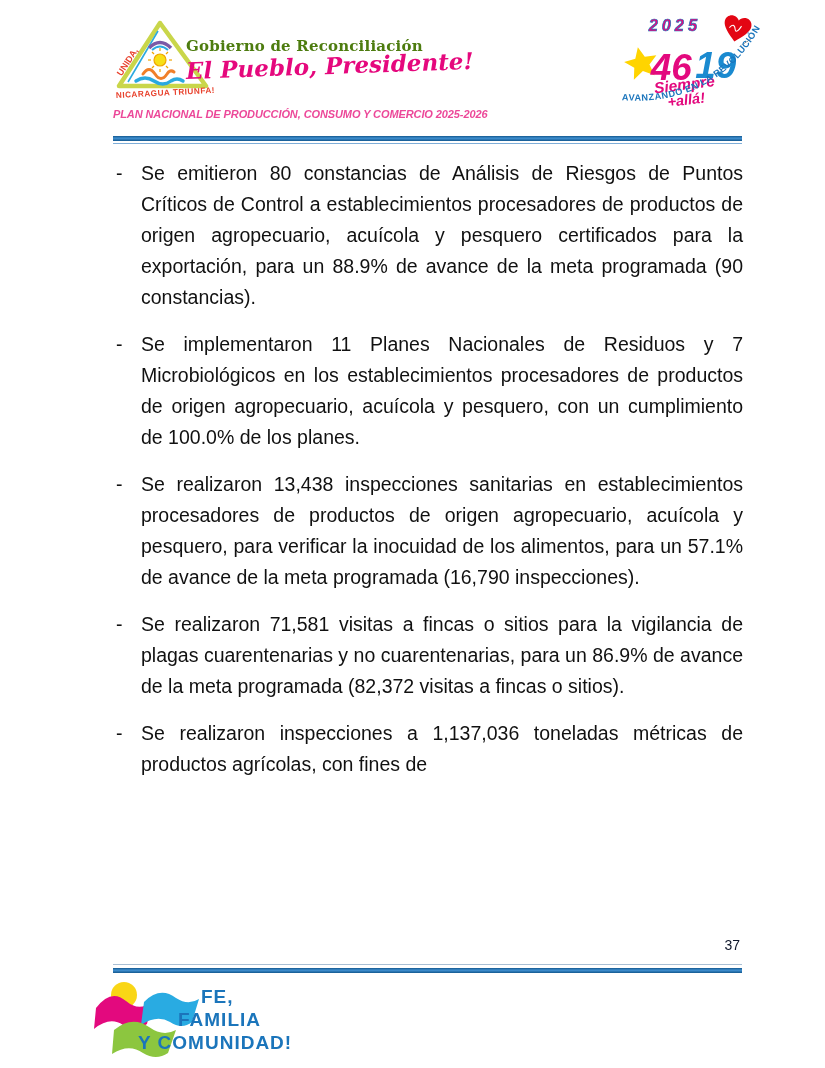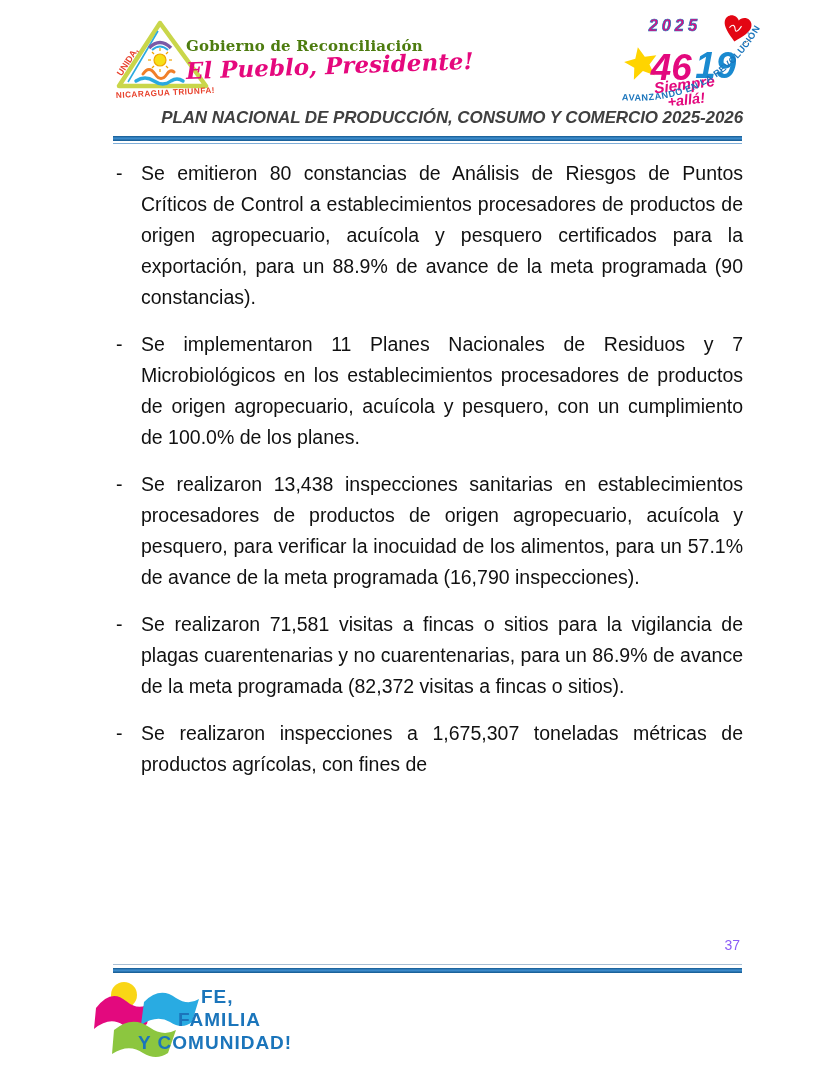--- a/index.html
+++ b/index.html
@@ -28,23 +28,23 @@
     color:#E5087D;
     transform:rotate(-2deg);
     transform-origin:left center;
     white-space:nowrap;
   }
   .hdr-right-logo{position:absolute;left:612px;top:10px;width:155px;height:100px;}
 
   
   .doc-title{
     position:absolute;left:113px;top:108px;width:630px;
-    text-align:right;
+    text-align:left;
     font-weight:bold;font-style:italic;
-    font-size:17px;color:#404040;
+    font-size:11px;color:#ec4899;
     letter-spacing:-.1px;
     white-space:nowrap;
   }
   .rule{position:absolute;left:113px;width:629px;}
   .rule-top{top:136px;}
   .rule-top .thick{height:5px;background:linear-gradient(#14588f,#3f8fd0 45%,#14588f);}
   .rule-top .thin{height:1px;background:#7FAED8;margin-top:2px;}
   .rule-bottom{top:964px;}
   .rule-bottom .thin{height:1px;background:#A9BFD4;}
   .rule-bottom .thick{height:5px;background:linear-gradient(#14588f,#3f8fd0 45%,#14588f);margin-top:3px;}
@@ -60,21 +60,21 @@
     margin:0 0 16px 0;
     text-align:justify;
     text-justify:inter-word;
   }
   .bullet:last-child{margin-bottom:0;}
   .bullet .dash{position:absolute;left:3px;top:0;}
 
   
   .page-number{
     position:absolute;right:85px;top:937px;
-    font-size:14px;color:#8b5cf6;
+    font-size:14px;color:#0f172a;
   }
   .ftr-logo{position:absolute;left:86px;top:978px;width:255px;height:85px;}
 
   svg text{font-family:"Liberation Sans", sans-serif;}
 </style>
 </head>
 <body>
 
 <div class="page">
 
@@ -148,21 +148,21 @@
     <div class="bullet">
       <span class="dash">-</span>
       <span>Se realizaron 13,438 inspecciones sanitarias en establecimientos procesadores de productos de origen agropecuario, acuícola y pesquero, para verificar la inocuidad de los alimentos, para un 57.1% de avance de la meta programada (16,790 inspecciones).</span>
     </div>
     <div class="bullet">
       <span class="dash">-</span>
       <span>Se realizaron 71,581 visitas a fincas o sitios para la vigilancia de plagas cuarentenarias y no cuarentenarias, para un 86.9% de avance de la meta programada (82,372 visitas a fincas o sitios).</span>
     </div>
     <div class="bullet">
       <span class="dash">-</span>
-      <span>Se realizaron inspecciones a 1,675,307 toneladas métricas de productos agrícolas, con fines de</span>
+      <span>Se realizaron inspecciones a 1,137,036 toneladas métricas de productos agrícolas, con fines de</span>
     </div>
   </main>
 
   <div class="page-number">37</div>
   <div class="rule rule-bottom">
     <div class="thin"></div>
     <div class="thick"></div>
   </div>
 
   <svg class="ftr-logo" viewBox="0 0 255 85">

